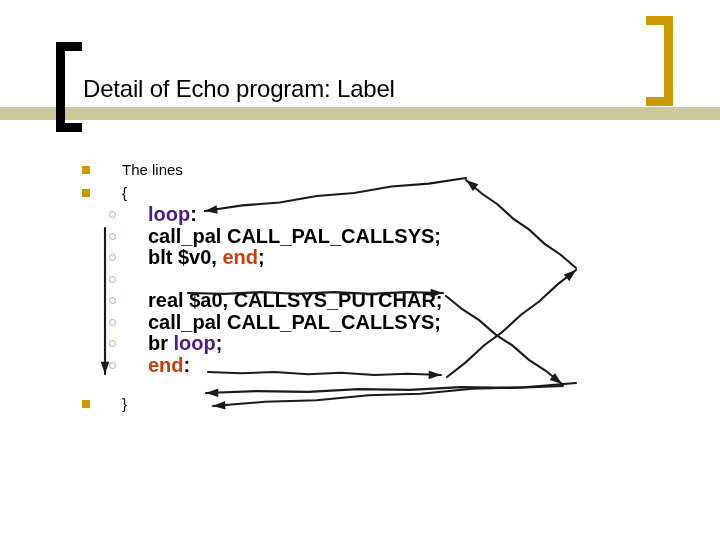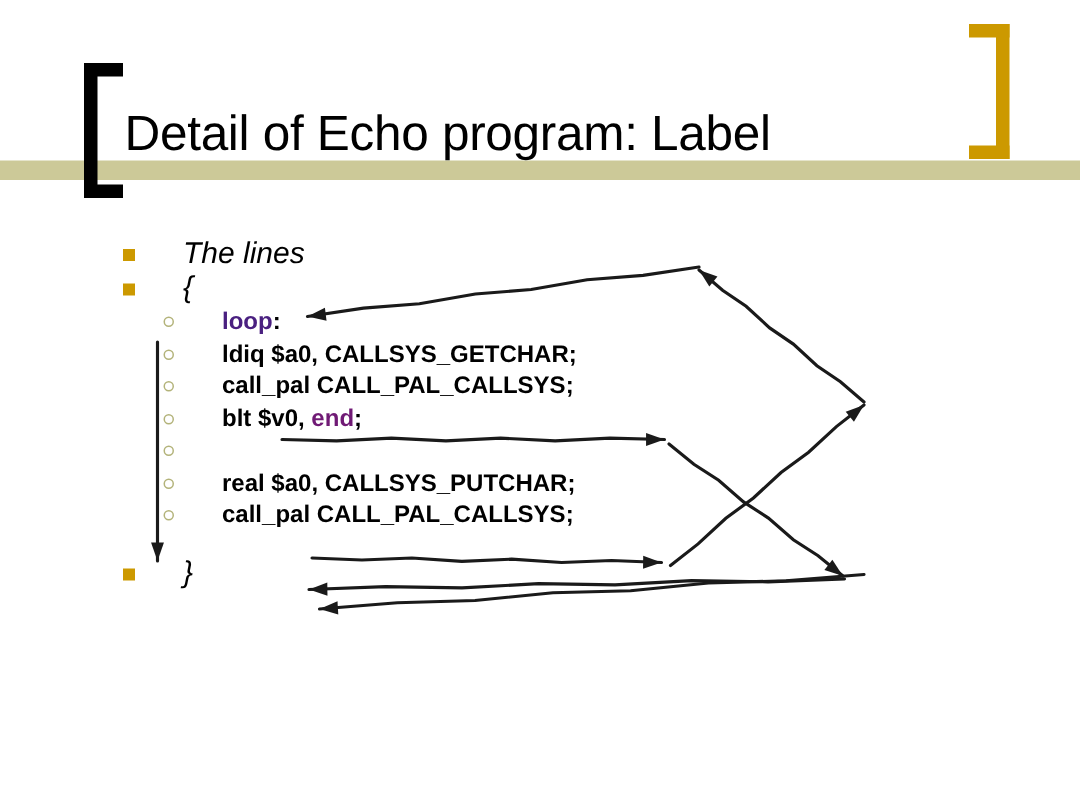--- a/index.html
+++ b/index.html
@@ -48,61 +48,60 @@
     border-right: 9px solid #cc9900;
     border-top: 9px solid #cc9900;
     border-bottom: 9px solid #cc9900;
     box-sizing: border-box;
   }
   .slide-title {
     position: absolute;
     left: 83px;
     top: 70px;
     width: 560px;
-    font-size: 33px;
+    font-size: 24px;
     line-height: 38px;
     color: #000000;
     white-space: nowrap;
     letter-spacing: -0.2px;
   }
 
   
   .body-list {
     position: absolute;
     left: 78px;
     top: 158px;
     width: 400px;
   }
   .lvl1 {
     position: relative;
     height: 23px;
-    font-size: 20px;
+    font-size: 15px;
     line-height: 23px;
     color: #000000;
-    font-style: italic;
   }
   .lvl1 .sq {
     position: absolute;
     left: 4px;
     top: 8px;
     width: 8px;
     height: 8px;
     background: #cc9900;
   }
   .lvl1 .txt {
     position: absolute;
     left: 44px;
     top: 0;
     white-space: nowrap;
   }
 
   .lvl2 {
     position: relative;
     height: 21.5px;
-    font-size: 16px;
+    font-size: 20px;
     line-height: 21.5px;
     color: #000000;
     font-weight: bold;
   }
   .lvl2 .ci {
     position: absolute;
     left: 31px;
     top: 7px;
     width: 7px;
     height: 7px;
@@ -111,21 +110,21 @@
     background: #ffffff;
     box-sizing: border-box;
   }
   .lvl2 .txt {
     position: absolute;
     left: 70px;
     top: 0;
     white-space: nowrap;
   }
   .kw-loop { color: #4a2080; }
-  .kw-end  { color: #701a75; }
+  .kw-end  { color: #c2410c; }
   .punct   { color: #000000; }
 
   .gap-before-close { height: 16px; }
 
   
   #arrows {
     position: absolute;
     left: 0;
     top: 0;
     width: 720px;
@@ -155,40 +154,44 @@
       <span class="txt">{</span>
     </div>
 
     <div id="code-lines">
         <div class="lvl2">
           <span class="ci"></span>
           <span class="txt"><span class="kw-loop">loop</span><span class="punct">:</span></span>
         </div>
         <div class="lvl2">
           <span class="ci"></span>
-          <span class="txt"><span>ldiq $a0, CALLSYS_GETCHAR;</span></span>
-        </div>
-        <div class="lvl2">
-          <span class="ci"></span>
           <span class="txt"><span>call_pal CALL_PAL_CALLSYS;</span></span>
         </div>
         <div class="lvl2">
           <span class="ci"></span>
           <span class="txt"><span>blt $v0, </span><span class="kw-end">end</span><span class="punct">;</span></span>
         </div>
         <div class="lvl2">
           <span class="ci"></span>
         </div>
         <div class="lvl2">
           <span class="ci"></span>
           <span class="txt"><span>real $a0, CALLSYS_PUTCHAR;</span></span>
         </div>
         <div class="lvl2">
           <span class="ci"></span>
           <span class="txt"><span>call_pal CALL_PAL_CALLSYS;</span></span>
+        </div>
+        <div class="lvl2">
+          <span class="ci"></span>
+          <span class="txt"><span>br </span><span class="kw-loop">loop</span><span class="punct">;</span></span>
+        </div>
+        <div class="lvl2">
+          <span class="ci"></span>
+          <span class="txt"><span class="kw-end">end</span><span class="punct">:</span></span>
         </div>
       </div>
 
     <div class="gap-before-close"></div>
 
     <div class="lvl1">
       <span class="sq"></span>
       <span class="txt">}</span>
     </div>
 

